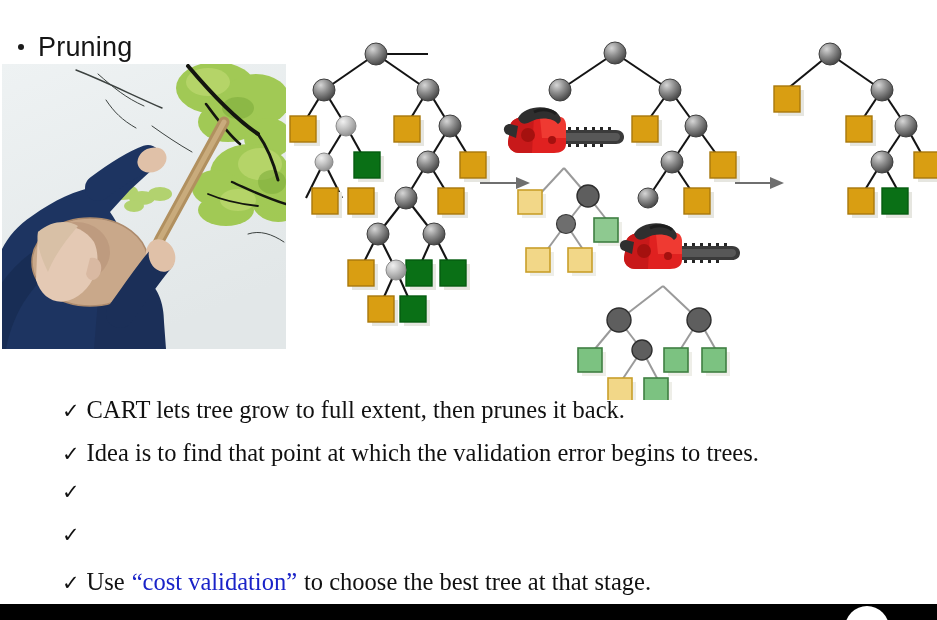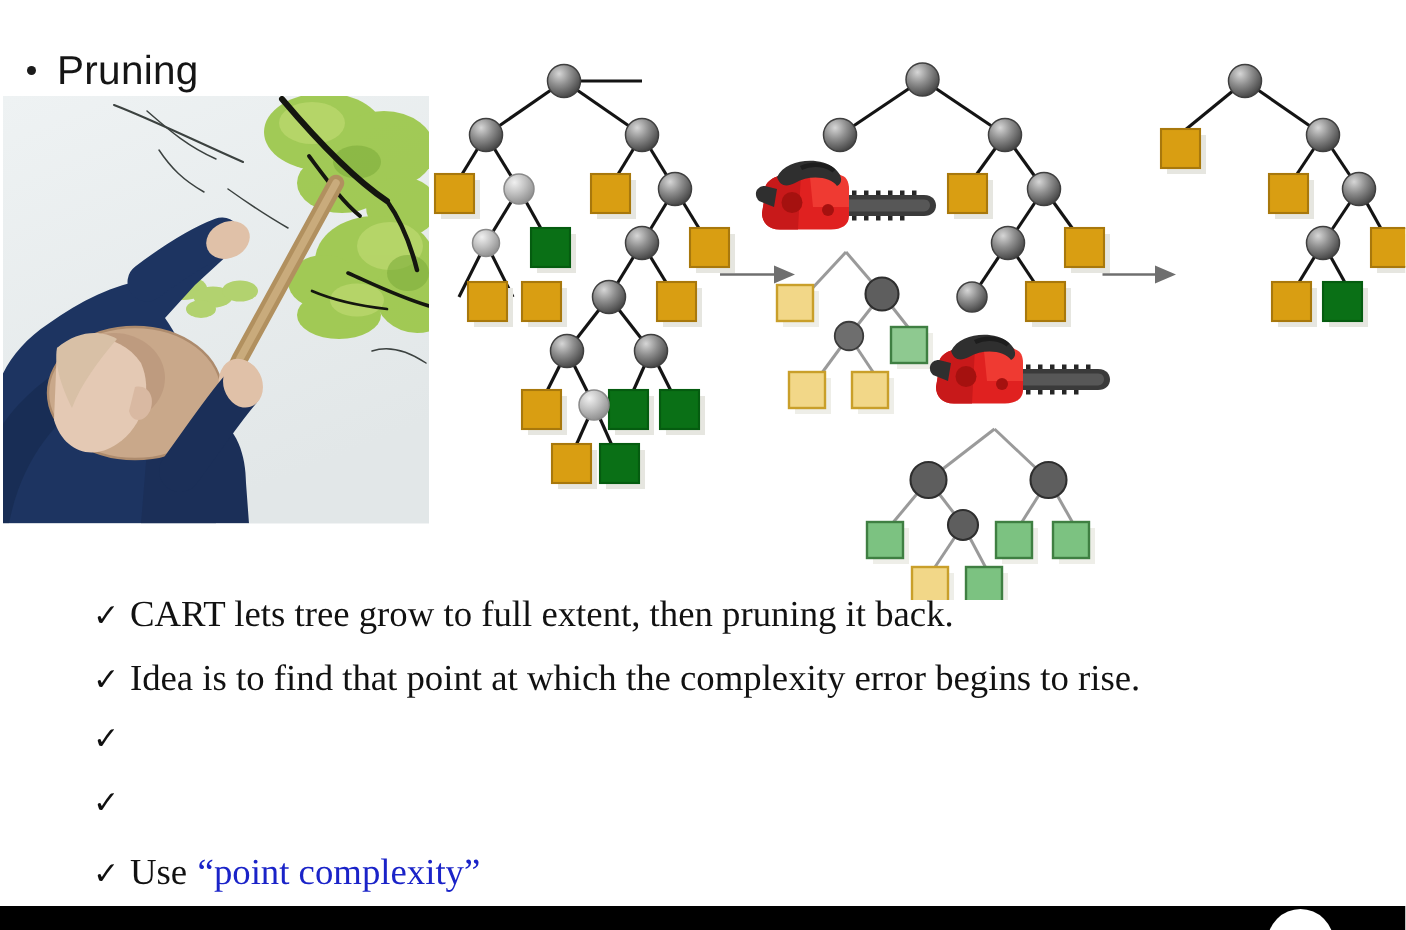--- a/index.html
+++ b/index.html
@@ -514,40 +514,41 @@
           <circle cx="596" cy="134" r="11" fill="url(#nodeDark)" stroke="#3f3f3f" stroke-width="1"></circle>
         </g>
       </g>
     </svg>
   </div>
 
   <div class="bullets">
 
     <div class="b-row">
       <span class="check">✓</span>
-      <span>CART lets tree grow to full extent, then pruning it back.</span>
+      <span>CART lets tree grow to full extent, then prunes it back.</span>
     </div>
 
     <div class="b-row">
       <span class="check">✓</span>
-      <span>Idea is to find that point at which the complexity error begins to rise.</span>
+      <span>Idea is to find that point at which the validation error begins to trees.</span>
     </div>
 
     <div class="b-row">
       <span class="check">✓</span>
     </div>
 
     <div class="b-row">
       <span class="check">✓</span>
     </div>
 
     <div class="b-row">
       <span class="check">✓</span>
       <span>Use </span>
-      <span class="blue">“point complexity”</span>
+      <span class="blue">“cost validation”</span>
+      <span> to choose the best tree at that stage.</span>
     </div>
 
   </div>
 
   <div class="bottom-bar">
     <div class="notch"></div>
   </div>
 
 </div>
 

